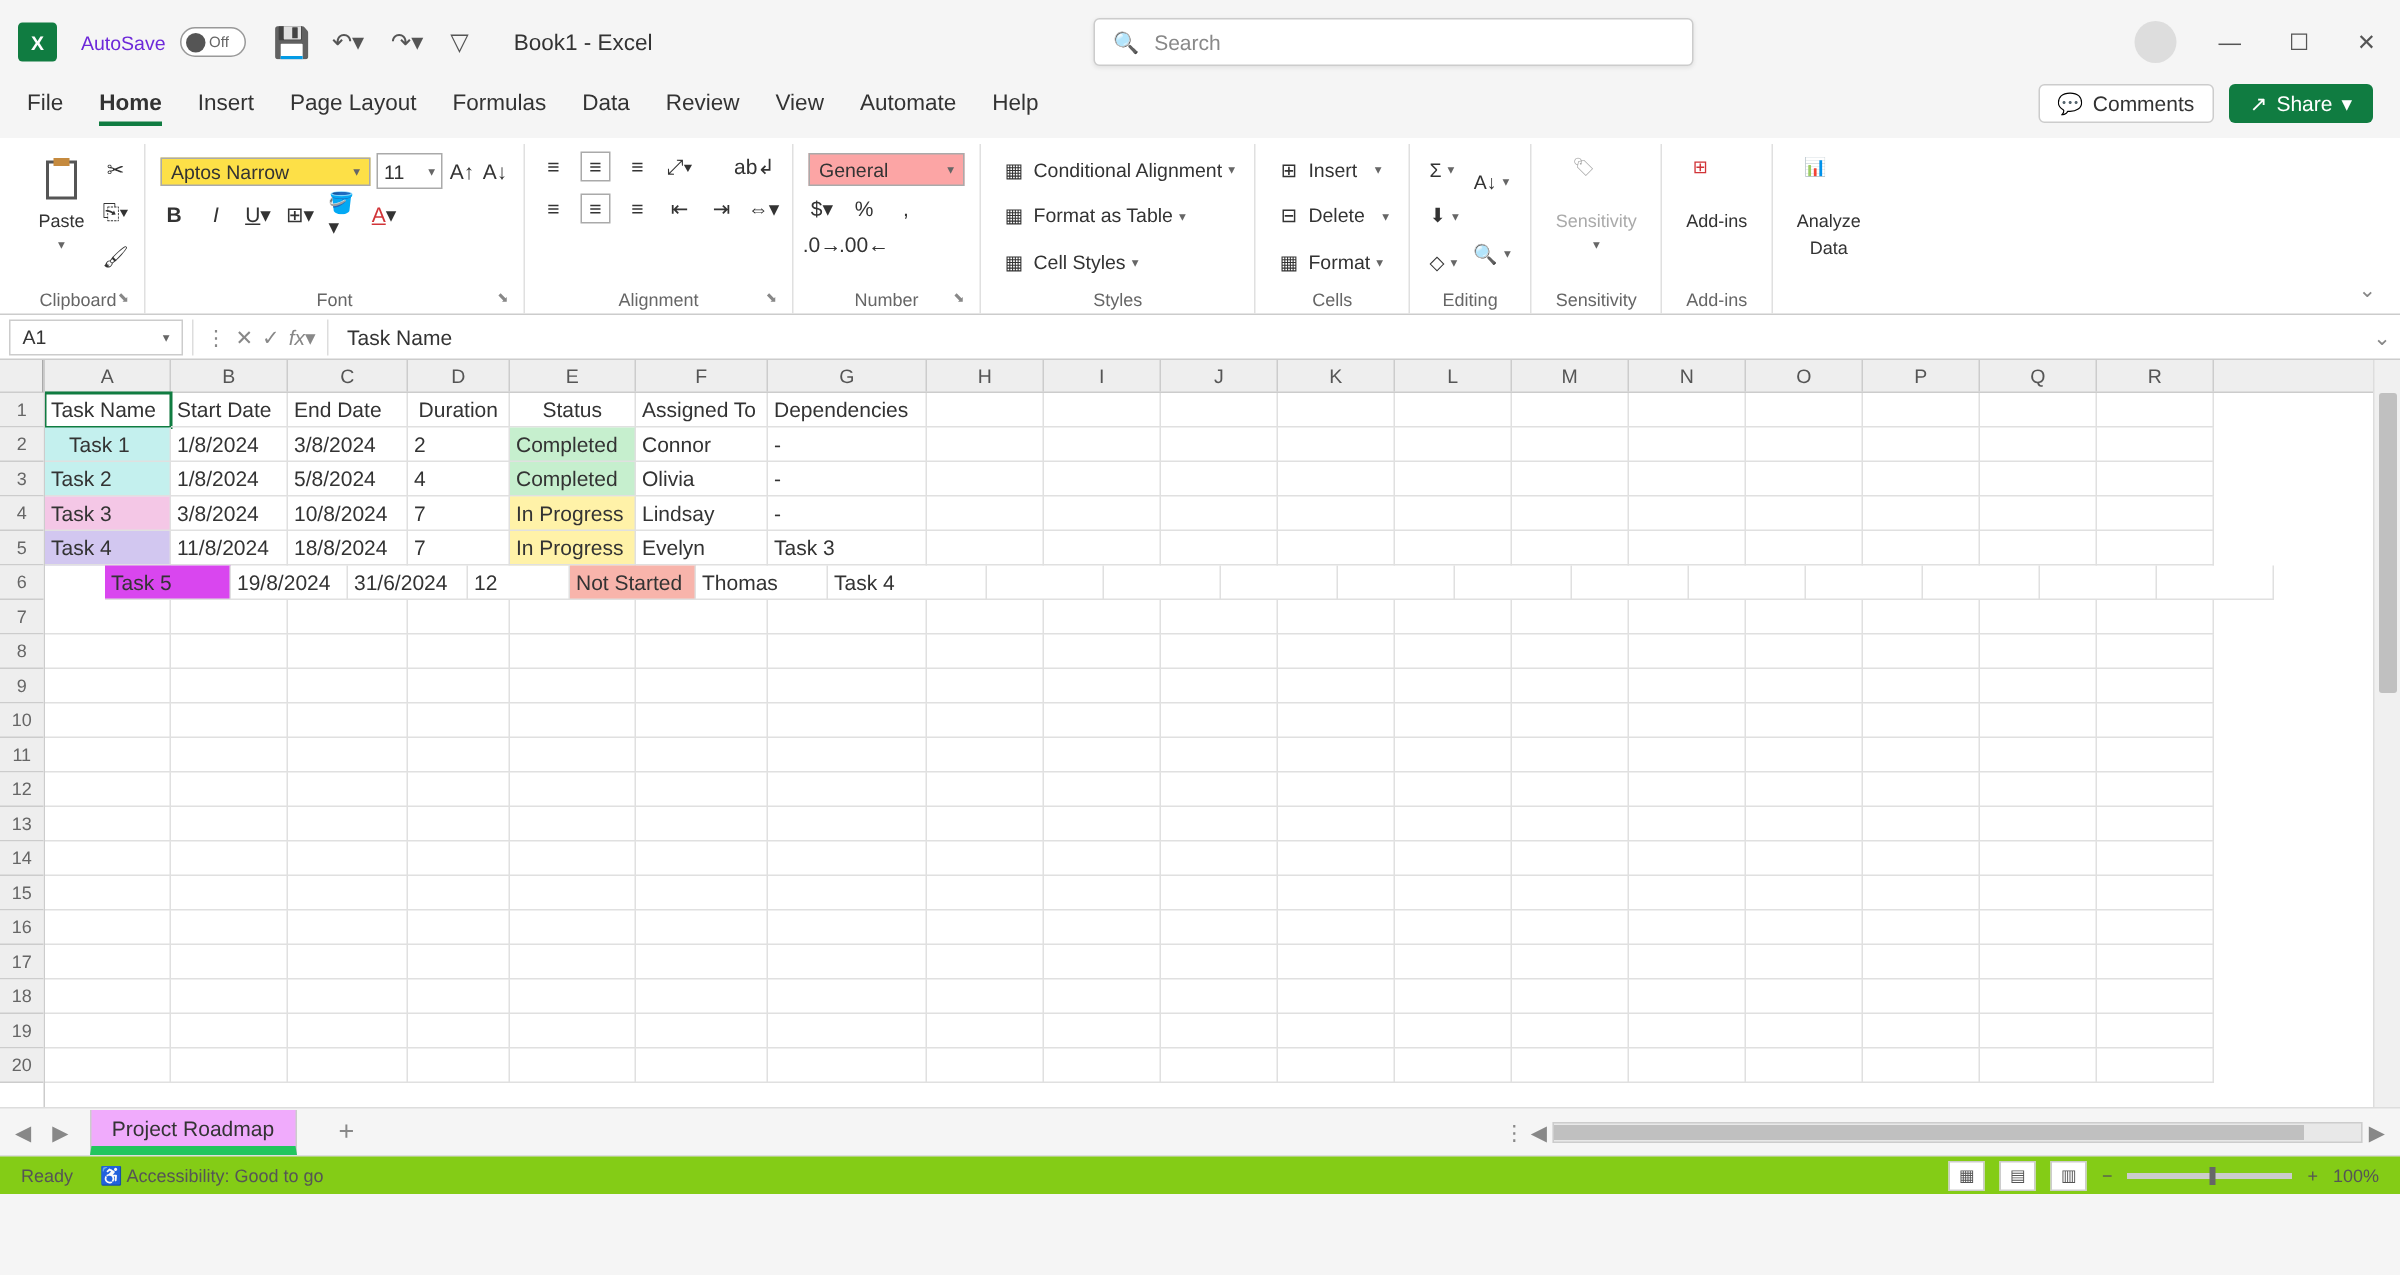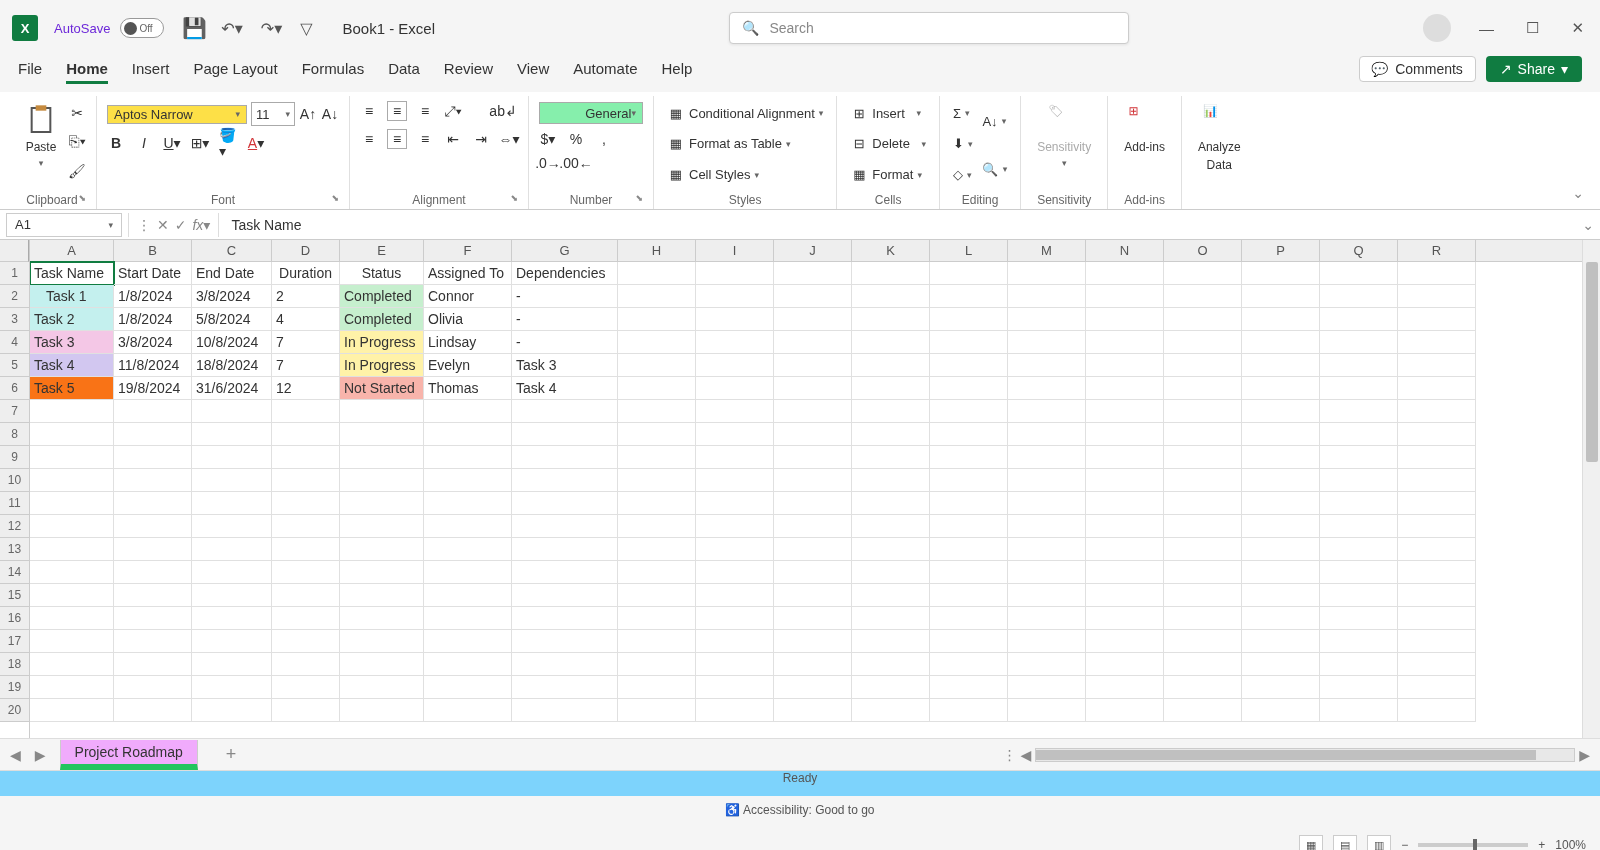--- a/index.html
+++ b/index.html
@@ -36,21 +36,21 @@
 .group-label::after { content: "⬊"; position: absolute; right: 0; font-size: 9px; color: #888; }
 .group-label.no-launcher::after { content: ""; }
 .big-btn { display: flex; flex-direction: column; align-items: center; gap: 4px; padding: 2px 6px; font-size: 12px; min-width: 46px; }
 .big-btn svg, .big-btn .icon { width: 32px; height: 32px; }
 .small-col { display: flex; flex-direction: column; gap: 6px; justify-content: space-around; height: 80px; }
 .small-btn { display: flex; align-items: center; gap: 4px; font-size: 13px; padding: 1px 3px; color: #333; }
 .sm-icon { width: 18px; height: 18px; display: inline-flex; align-items: center; justify-content: center; }
 .font-row { display: flex; gap: 4px; align-items: center; }
 .font-name { width: 140px; height: 19px; border: 1px solid #aaa; background: #fde047; font-size: 13px; padding: 0 6px; display: flex; align-items: center; justify-content: space-between; }
 .font-size { width: 44px; height: 24px; border: 1px solid #aaa; background: #fff; font-size: 13px; padding: 0 4px; display: flex; align-items: center; justify-content: space-between; }
-.number-format { width: 104px; height: 22px; border: 1px solid #aaa; background: #86efac; font-size: 13px; padding: 0 6px; display: flex; align-items: center; justify-content: flex-end; }
+.number-format { width: 104px; height: 22px; border: 1px solid #aaa; background: #fca5a5; font-size: 13px; padding: 0 6px; display: flex; align-items: center; justify-content: space-between; }
 .dd { font-size: 9px; color: #666; }
 
 
 .formula-bar { height: 30px; background: #fff; border-bottom: 1px solid #ccc; display: flex; align-items: center; }
 .name-box { width: 116px; height: 24px; border: 1px solid #ccc; margin: 0 6px; padding: 0 8px; display: flex; align-items: center; justify-content: space-between; font-size: 13px; background: #fff; }
 .fb-btns { display: flex; gap: 6px; padding: 0 8px; color: #888; font-size: 14px; border-left: 1px solid #ddd; border-right: 1px solid #ddd; height: 24px; align-items: center; }
 .formula-input { flex: 1; padding: 0 12px; font-size: 14px; }
 .fb-expand { width: 24px; text-align: center; color: #888; }
 
 
@@ -71,35 +71,35 @@
 
 .sheet-bar { height: 32px; background: #f5f5f5; border-top: 1px solid #ddd; display: flex; align-items: center; padding: 0 10px; gap: 14px; }
 .sheet-nav { color: #888; font-size: 14px; }
 .sheet-tab { background: #f0abfc; border: 1px solid #ccc; border-top: none; padding: 4px 14px; font-size: 14px; border-bottom: 6px solid #22c55e; }
 .add-sheet { color: #888; font-size: 18px; margin-left: 14px; }
 .hscroll-area { flex: 1; display: flex; align-items: center; justify-content: flex-end; gap: 4px; }
 .hscroll-track { width: 540px; height: 14px; background: #e8e8e8; border: 1px solid #ccc; position: relative; }
 .hscroll-thumb { position: absolute; left: 0; top: 1px; width: 500px; height: 10px; background: #c0c0c0; }
 
 
-.status-bar { height: 26px; background: #7dd3fc; border-top: 1px solid #ddd; display: flex; align-items: center; padding: 0 14px; font-size: 12px; color: #555; gap: 18px; flex-direction: column; }
+.status-bar { height: 26px; background: #84cc16; border-top: 1px solid #ddd; display: flex; align-items: center; padding: 0 14px; font-size: 12px; color: #555; gap: 18px; }
 .status-right { margin-left: auto; display: flex; align-items: center; gap: 10px; }
 .view-btn { width: 24px; height: 20px; border: 1px solid #ccc; background: #fff; display: flex; align-items: center; justify-content: center; font-size: 11px; }
 .zoom-slider { width: 110px; height: 4px; background: #ccc; position: relative; }
 .zoom-slider::after { content: ""; position: absolute; left: 55px; top: -4px; width: 4px; height: 12px; background: #666; }
 
 
 .cA { width: 84px; } .cB { width: 78px; } .cC { width: 80px; } .cD { width: 68px; }
 .cE { width: 84px; } .cF { width: 88px; } .cG { width: 106px; }
 .cRest { width: 78px; } 
 .bg-task1a { background: #c4f0ee; padding-left: 16px; }
 .bg-task2 { background: #c4f0ee; }
 .bg-task3 { background: #f4c7e6; }
 .bg-task4 { background: #d2c7f0; }
-.bg-task5 { background: #f97316; }
+.bg-task5 { background: #d946ef; margin-left: 40px; }
 .bg-completed { background: #c6efce; }
 .bg-inprogress { background: #fff2a8; }
 .bg-notstarted { background: #f8b4ab; }
 .center { text-align: center; }
 </style>
 </head>
 <body>
 
 <div class="titlebar">
   <div class="excel-logo">X</div>

